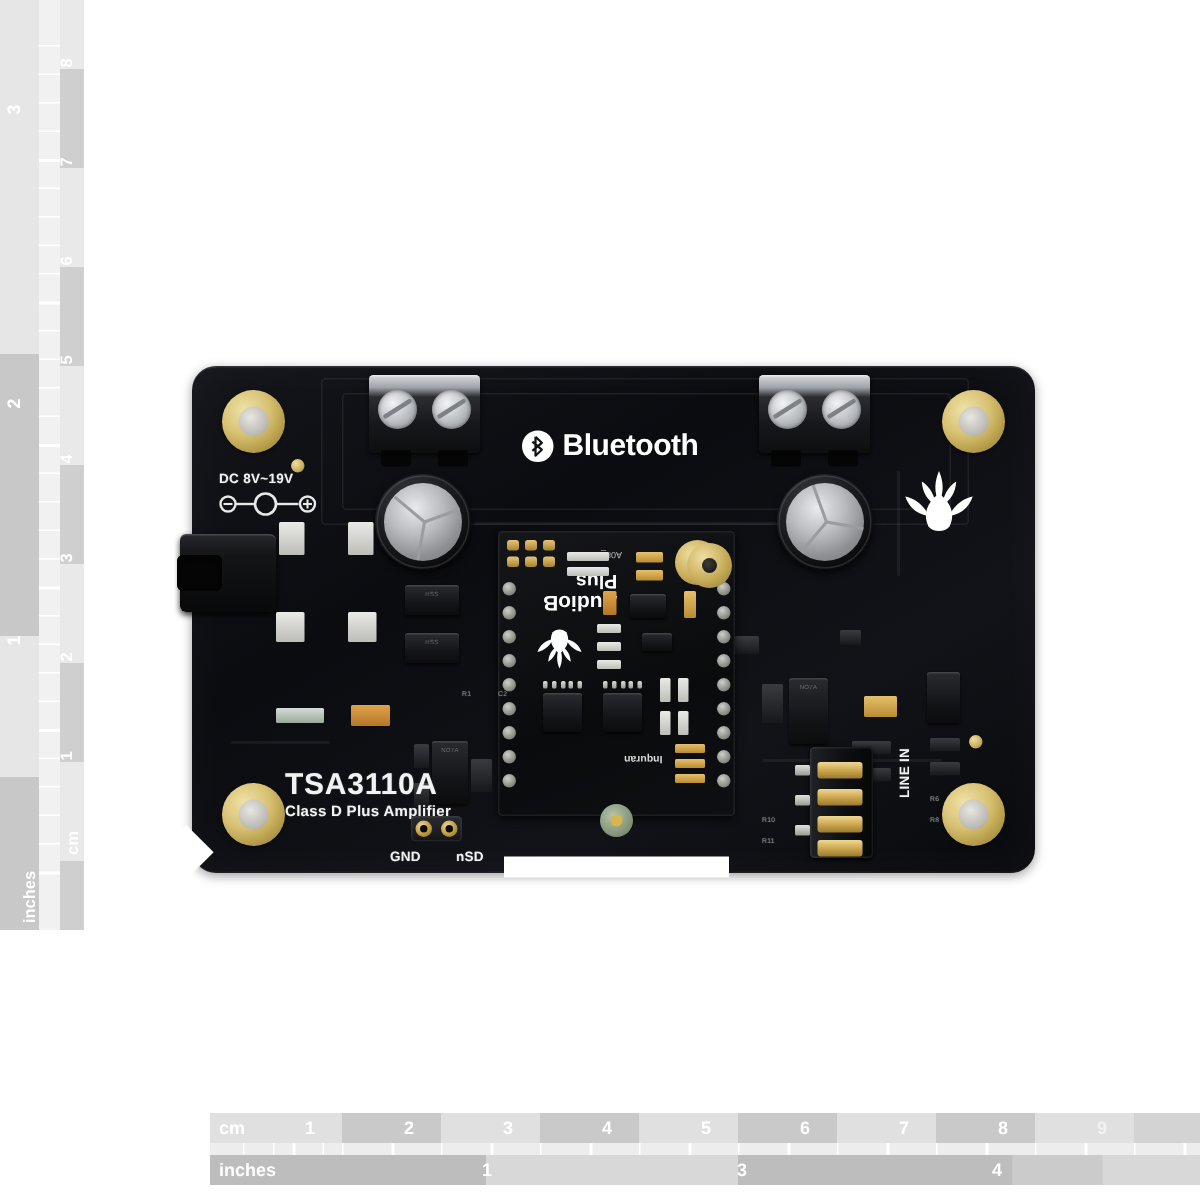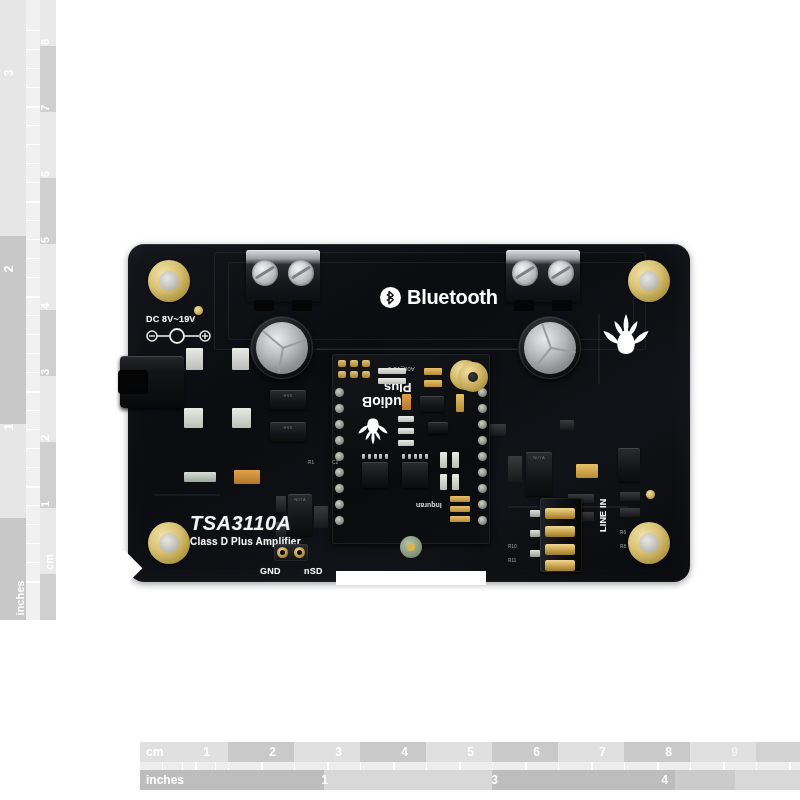--- a/index.html
+++ b/index.html
@@ -316,21 +316,21 @@
     </div>
     <div class="ecap" style="left:390px;top:72px;">
       <div class="top">
         <div class="v" style="transform:rotate(40deg)"></div>
         <div class="v" style="transform:rotate(160deg)"></div>
         <div class="v" style="transform:rotate(280deg)"></div>
       </div>
       <div class="ring"></div>
     </div>
 
-    <div class="bt" style="left:252px;top:42px;">
+    <div class="bt" style="left:220px;top:42px;">
       <span class="disc">
         <svg width="21" height="21" viewBox="0 0 21 21" style="position:absolute;left:0;top:0;">
           <path d="M9 4.2 L9 16.8 L13.2 12.8 L6.9 7.4 M6.9 13.6 L13.2 8.2 L9 4.2" fill="none" stroke="#111317" stroke-width="1.5" stroke-linejoin="round"></path>
         </svg>
       </span>
       <span class="word">Bluetooth</span>
     </div>
 
     <div class="lotus" style="left:472px;top:68px;">
       <svg width="52" height="46" viewBox="0 0 52 46">
@@ -477,21 +477,21 @@
       <div class="smd wh" style="left:120px;top:120px;width:7px;height:16px;"></div>
       <div class="smd gold" style="left:118px;top:142px;width:20px;height:6px;"></div>
       <div class="smd gold" style="left:118px;top:152px;width:20px;height:6px;"></div>
       <div class="smd gold" style="left:118px;top:162px;width:20px;height:6px;"></div>
     </div>
 
     <div class="antpad" style="left:330px;top:118px;"></div>
 
     <div class="greenpad" style="left:272px;top:292px;"></div>
 
-    <div class="silk" style="left:62px;top:268px;font-size:20px;letter-spacing:.5px;font-style:italic;">TSA3110A</div>
+    <div class="silk" style="left:62px;top:268px;font-size:20px;letter-spacing:.5px;">TSA3110A</div>
     <div class="silk" style="left:62px;top:292px;font-size:10px;font-weight:bold;">Class D Plus Amplifier</div>
 
     <div class="hdr2" style="left:146px;top:300px;">
       <div class="p" style="left:3px;"></div>
       <div class="p" style="right:3px;"></div>
     </div>
     <div class="silk" style="left:132px;top:322px;font-size:9px;">GND</div>
     <div class="silk" style="left:176px;top:322px;font-size:9px;">nSD</div>
 
     <div class="ajack" style="left:412px;top:254px;">

